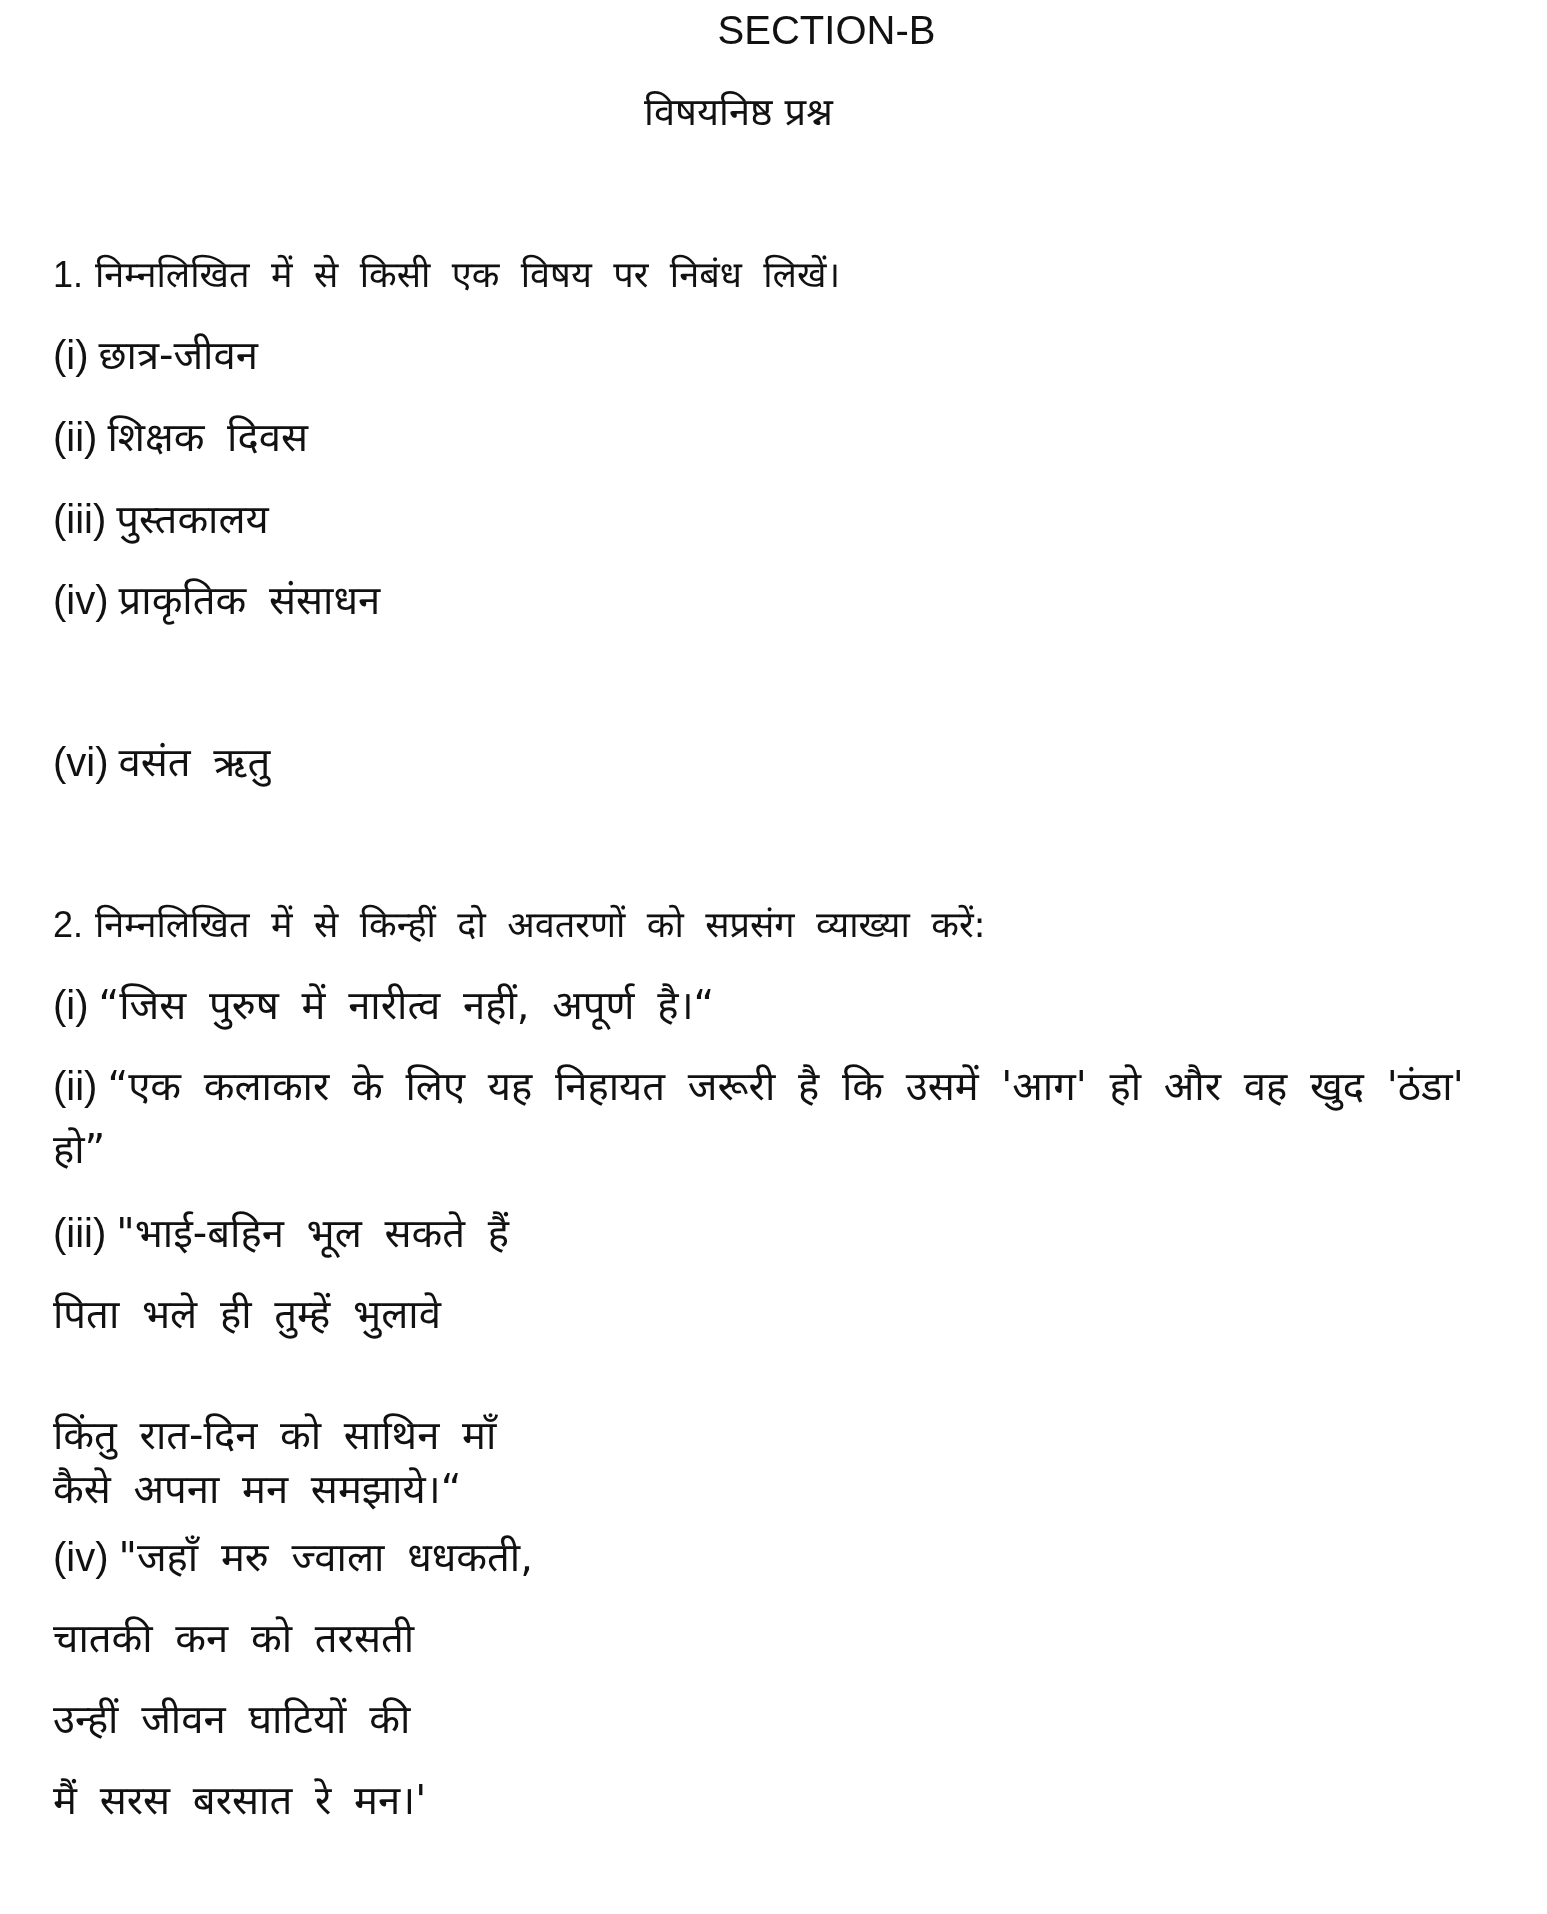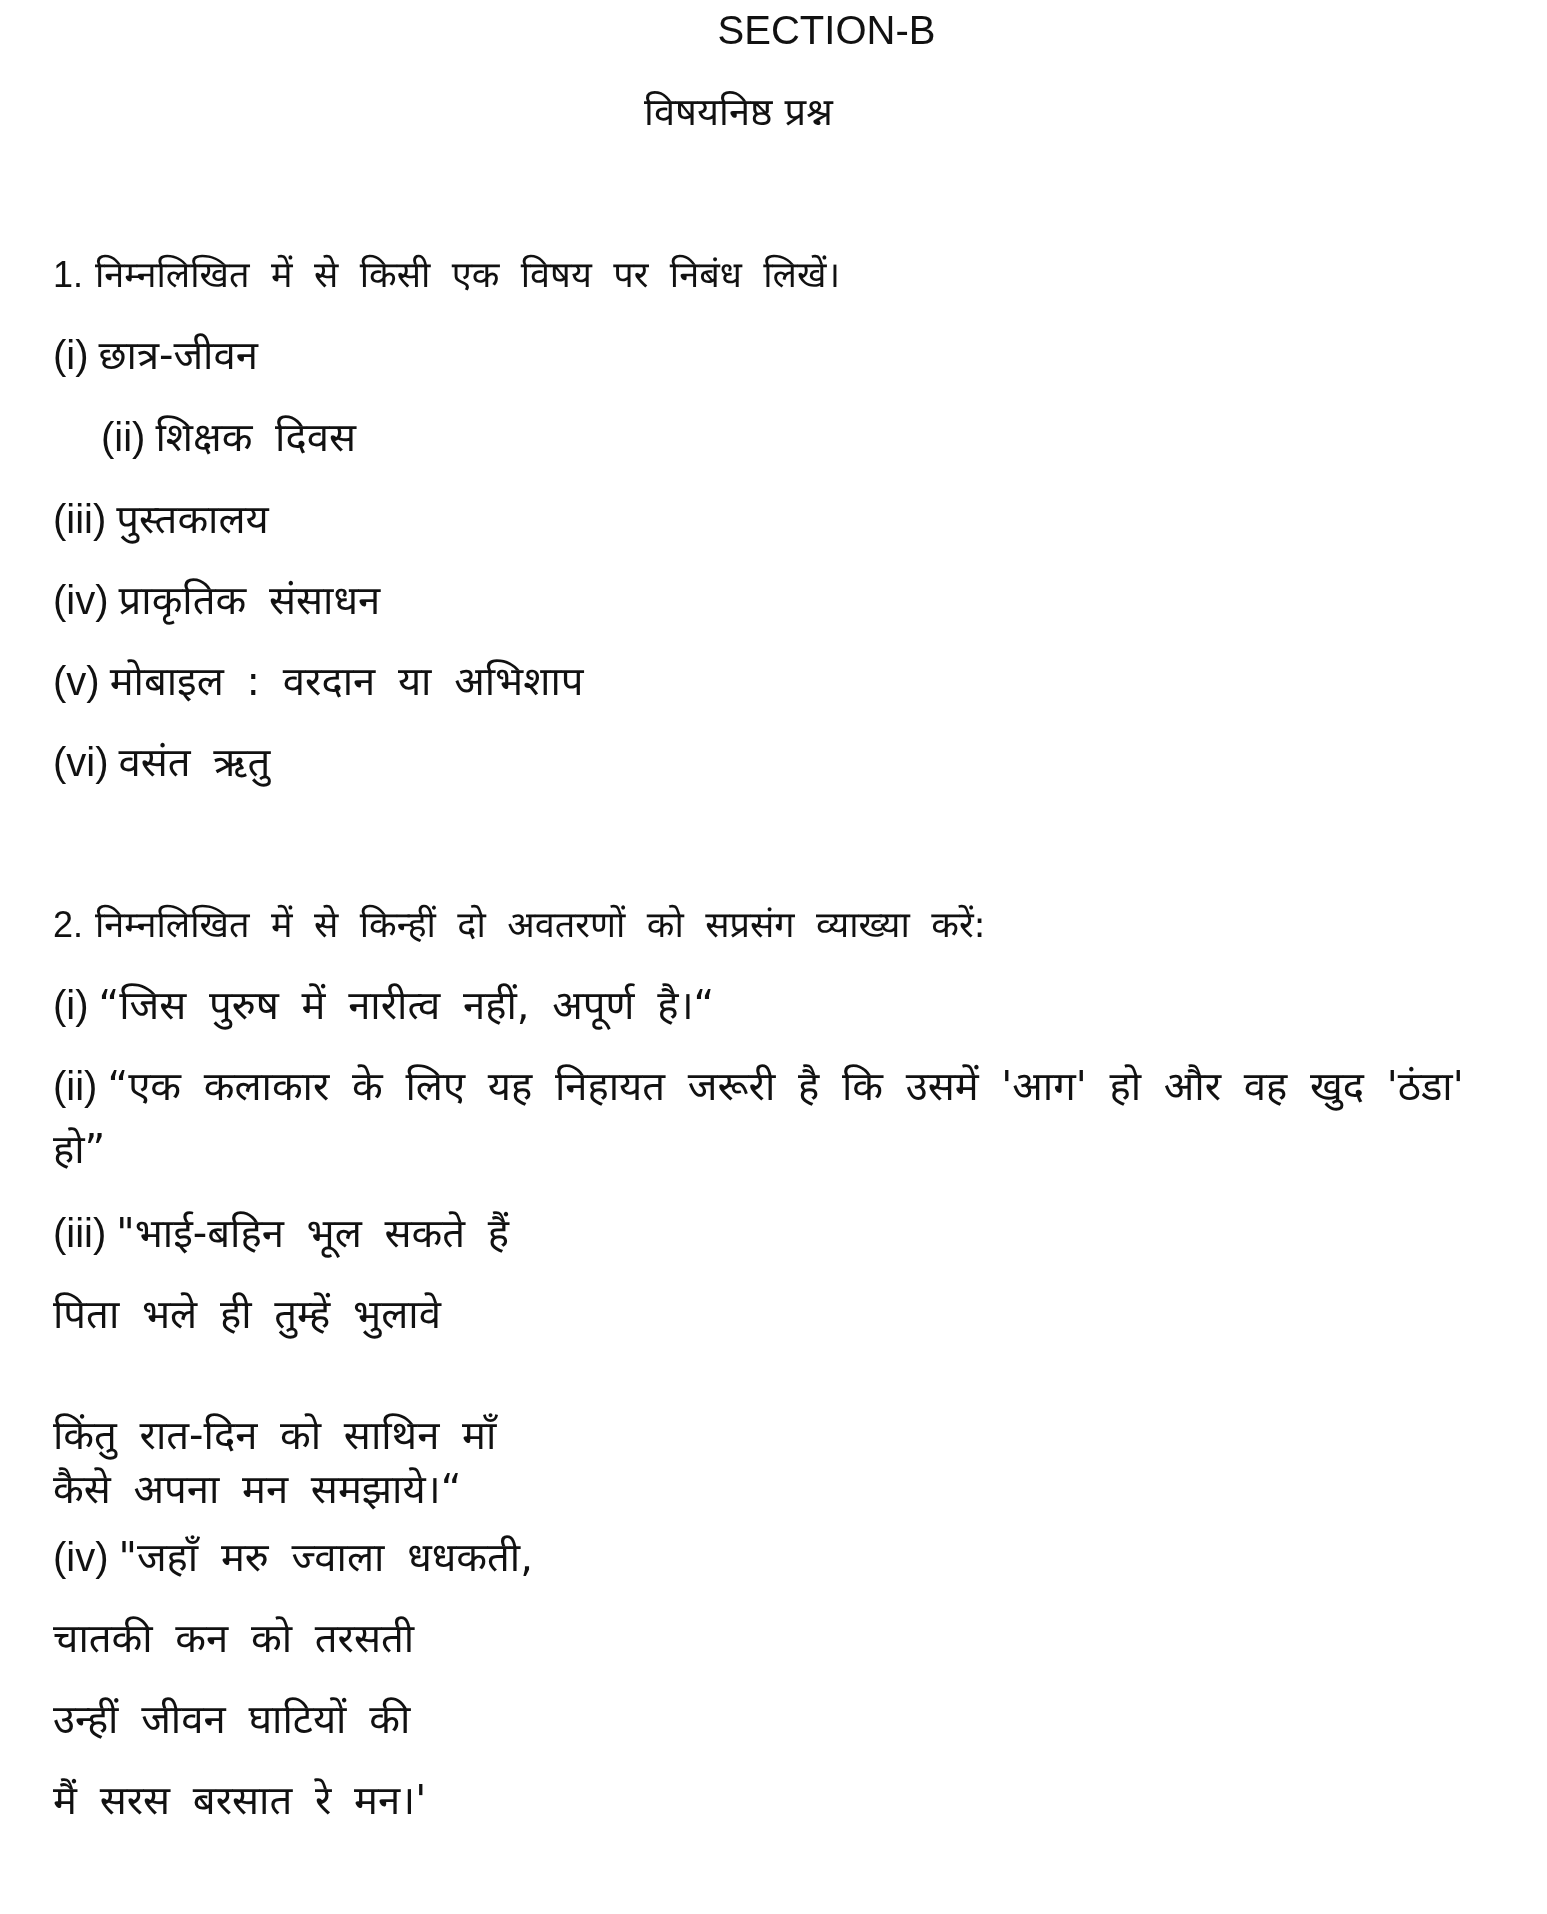--- a/index.html
+++ b/index.html
@@ -78,31 +78,28 @@
   <div class="section-title">SECTION-B</div>
   <div class="section-subtitle">विषयनिष्ठ प्रश्न</div>
 
   <div class="q-heading" style="top:248px;">
     <span class="qnum">1.</span><span>निम्नलिखित में से किसी एक विषय पर निबंध लिखें।</span>
   </div>
 
   <div class="line" style="top:328px;">
     <span class="num">(i)</span><span>छात्र-जीवन</span>
   </div>
-  <div class="line" style="top:410px;margin-left:48px;">
+  <div class="line" style="top:410px;">
     <span class="num">(ii)</span><span>शिक्षक दिवस</span>
   </div>
   <div class="line" style="top:492px;">
     <span class="num">(iii)</span><span>पुस्तकालय</span>
   </div>
   <div class="line" style="top:573px;">
     <span class="num">(iv)</span><span>प्राकृतिक संसाधन</span>
-  </div>
-  <div class="line" style="top:654px;">
-    <span class="num">(v)</span><span>मोबाइल : वरदान या अभिशाप</span>
   </div>
   <div class="line" style="top:735px;">
     <span class="num">(vi)</span><span>वसंत ऋतु</span>
   </div>
 
   <div class="q-heading" style="top:898px;text-align:center;">
     <span class="qnum">2.</span><span>निम्नलिखित में से किन्हीं दो अवतरणों को सप्रसंग व्याख्या करें:</span>
   </div>
 
   <div class="line" style="top:978px;">

